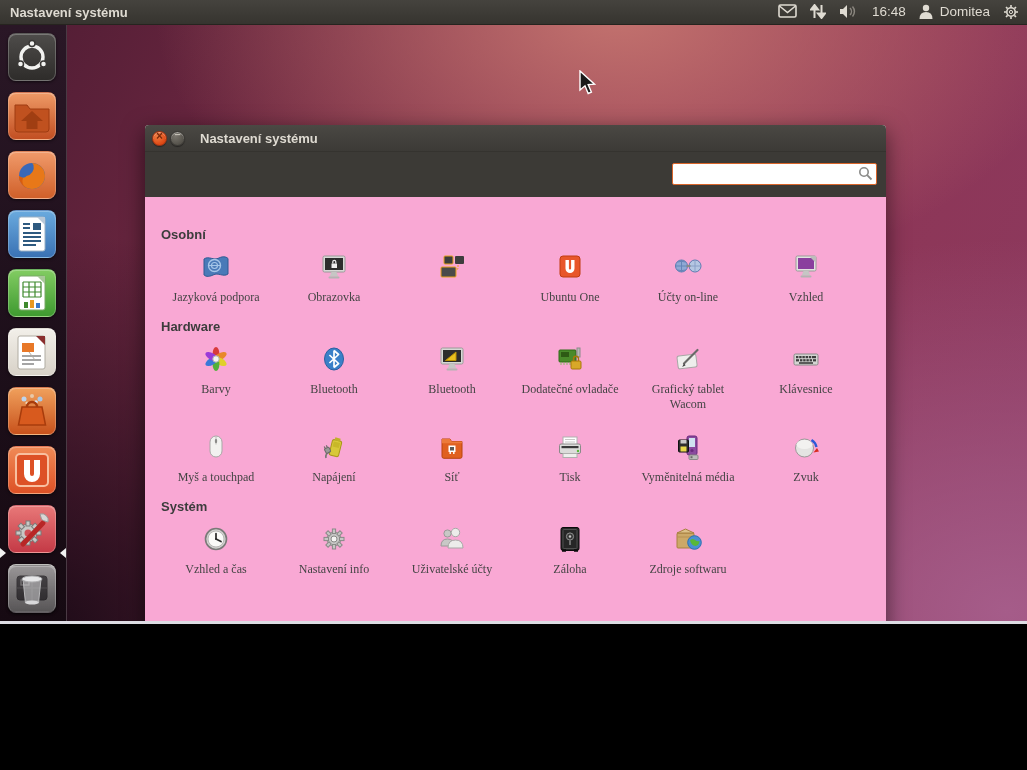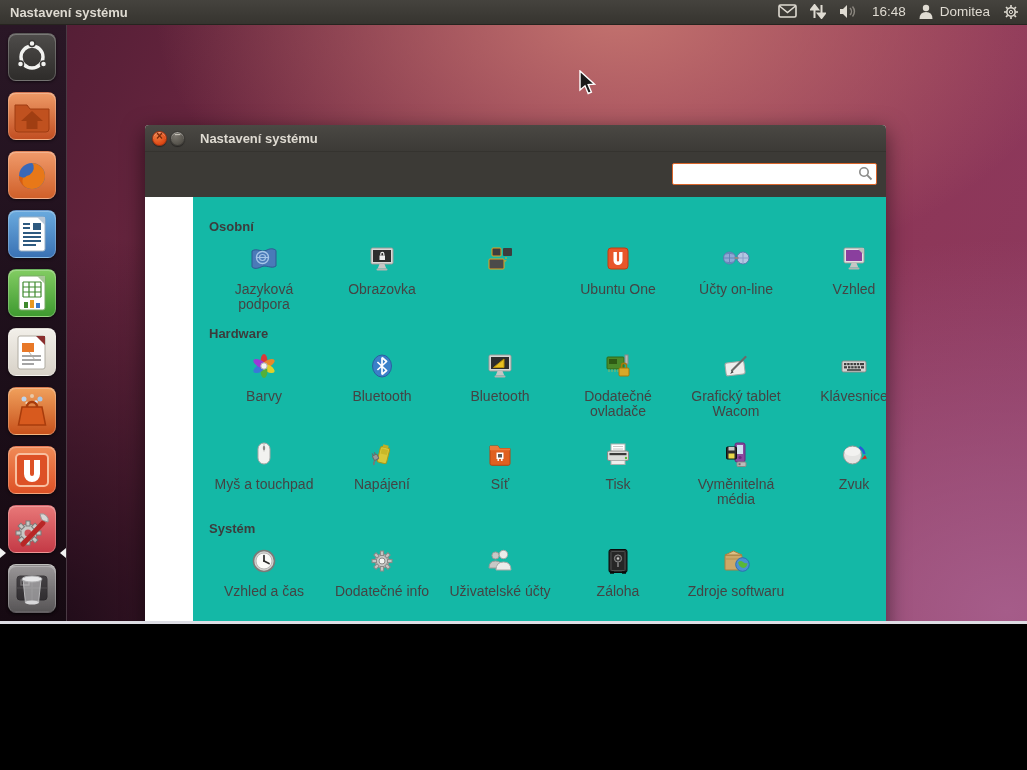--- a/index.html
+++ b/index.html
@@ -63,27 +63,27 @@
     color:#7c2a0c;font-size:12px;font-weight:bold;}
   .wm-min{background:radial-gradient(circle at 35% 30%,#7a766e,#55524b 70%);border:1px solid #3a3834;}
   .wm-min::after{content:"–";position:absolute;left:0;right:0;top:-4px;text-align:center;
     color:#c8c4ba;font-size:11px;font-weight:bold;}
   .win-title{color:#dfdbd2;font-weight:bold;font-size:13px;margin-left:12px;}
   .toolbar{height:45px;background:#3c3a36;position:relative;}
   .search-wrap{position:absolute;right:9px;top:11px;width:205px;height:22px;}
   .search-input{width:100%;height:100%;box-sizing:border-box;border:1px solid #d9652a;
     border-radius:2px;background:#fff;padding:0 22px 0 6px;font-size:13px;outline:none;}
   .search-icon{position:absolute;right:4px;top:3px;}
-  .content{position:absolute;top:72px;left:0;right:0;bottom:0;background:#14b8a6;
-    padding:14px 0 0 12px;box-sizing:border-box;overflow:hidden;margin-left:48px;}
+  .content{position:absolute;top:72px;left:0;right:0;bottom:0;background:#f9a8d4;
+    padding:22px 0 0 12px;box-sizing:border-box;overflow:hidden;}
   .section-header{font-weight:bold;font-size:13px;color:#3c3c3c;margin:8px 0 10px 4px;}
   .grid{display:grid;grid-template-columns:repeat(6,118px);row-gap:20px;margin-bottom:14px;}
   .cell{display:flex;flex-direction:column;align-items:center;text-align:center;}
   .cell .ic{width:32px;height:32px;margin-bottom:6px;}
-  .cell .lbl{font-size:14px;line-height:15px;color:#444;max-width:106px;}
+  .cell .lbl{font-size:12px;line-height:15px;color:#444;max-width:106px;font-family:Liberation Serif, serif;}
 
   
   .cursor{position:absolute;left:578px;top:70px;z-index:60;}
 </style>
 </head>
 <body>
 
 <div id="screen">
   <div class="wallpaper"></div>
 
@@ -476,21 +476,21 @@
                   <rect x="14.4" y="20.5" width="3.2" height="4.5"></rect>
                   <rect x="6" y="13.4" width="4.5" height="3.2"></rect>
                   <rect x="21.5" y="13.4" width="4.5" height="3.2"></rect>
                   <rect x="14.4" y="5" width="3.2" height="4.5" transform="rotate(45 16 15)"></rect>
                   <rect x="14.4" y="20.5" width="3.2" height="4.5" transform="rotate(45 16 15)"></rect>
                   <rect x="14.4" y="5" width="3.2" height="4.5" transform="rotate(-45 16 15)"></rect>
                   <rect x="14.4" y="20.5" width="3.2" height="4.5" transform="rotate(-45 16 15)"></rect>
                 </g>
                 <circle cx="16" cy="15" r="3" fill="#f4f4f2" stroke="#8a8a88"></circle>
               </svg></span>
-          <span class="lbl">Dodatečné info</span>
+          <span class="lbl">Nastavení info</span>
         </div>
         <div class="cell">
           <span class="ic"><svg viewBox="0 0 32 32" width="32" height="32">
                 <circle cx="11.5" cy="9.5" r="3.6" fill="#c8c8c6" stroke="#9a9a98"></circle>
                 <path d="M5 22 q0-7 6.5-7 t6.5 7 Z" fill="#c8c8c6" stroke="#9a9a98"></path>
                 <circle cx="19.5" cy="8.5" r="4.2" fill="#ececea" stroke="#a8a8a6"></circle>
                 <path d="M12 24 q0-8 7.5-8 t7.5 8 Z" fill="#ececea" stroke="#a8a8a6"></path>
               </svg></span>
           <span class="lbl">Uživatelské účty</span>
         </div>

